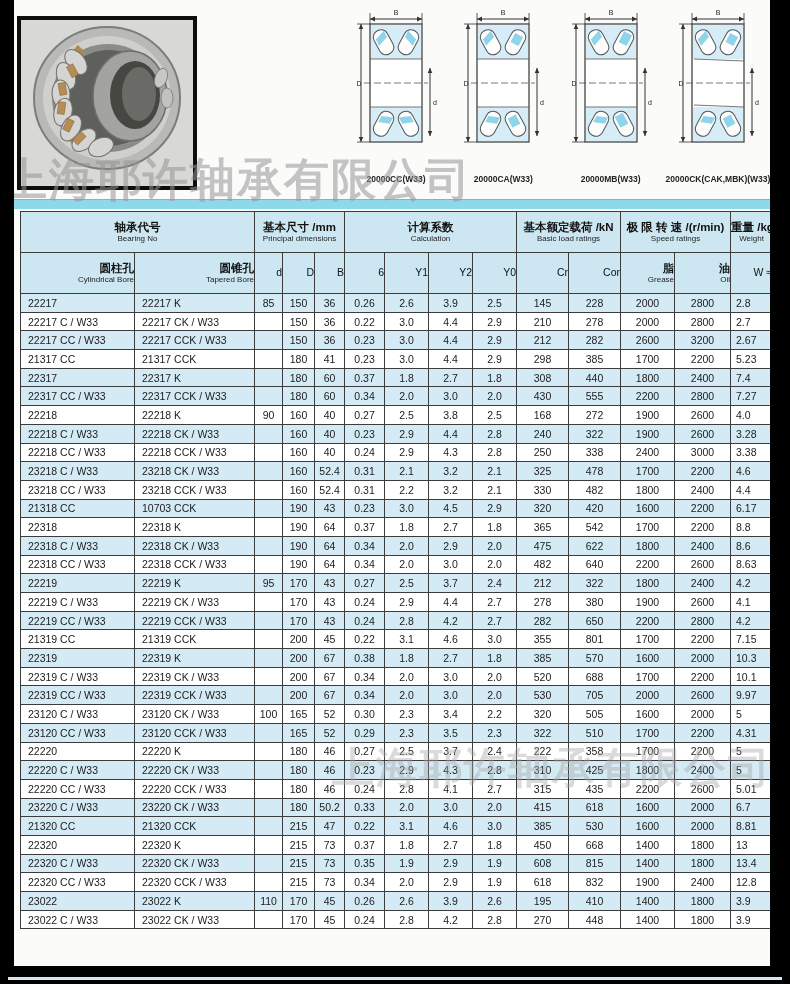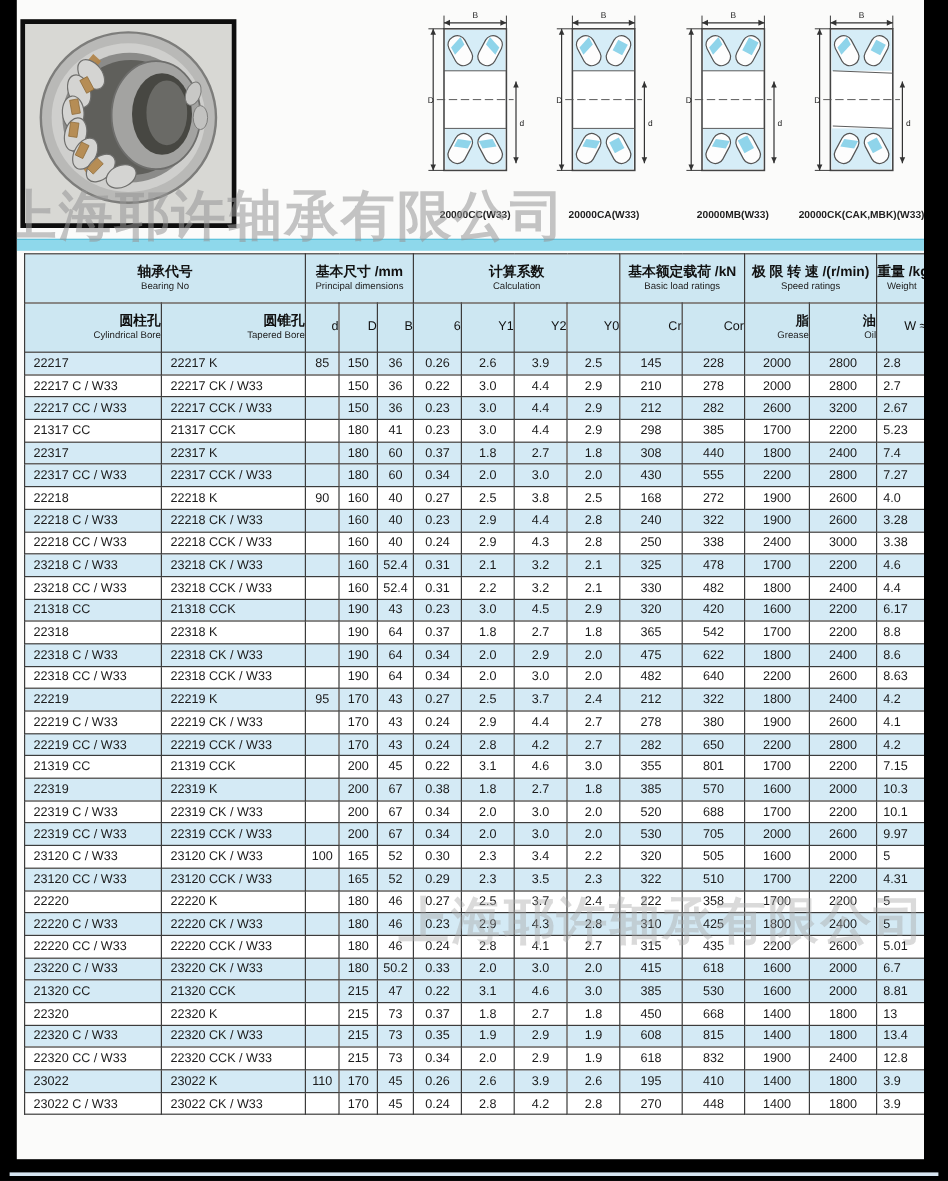--- a/index.html
+++ b/index.html
@@ -541,21 +541,21 @@
             <td>3.2</td>
             <td>2.1</td>
             <td>330</td>
             <td>482</td>
             <td>1800</td>
             <td>2400</td>
             <td class="wcol">4.4</td>
           </tr>
           <tr class="odd">
             <td class="txt">21318 CC</td>
-            <td class="txt">21318 CCK</td>
+            <td class="txt">10703 CCK</td>
             <td></td>
             <td>190</td>
             <td>43</td>
             <td>0.23</td>
             <td>3.0</td>
             <td>4.5</td>
             <td>2.9</td>
             <td>320</td>
             <td>420</td>
             <td>1600</td>

